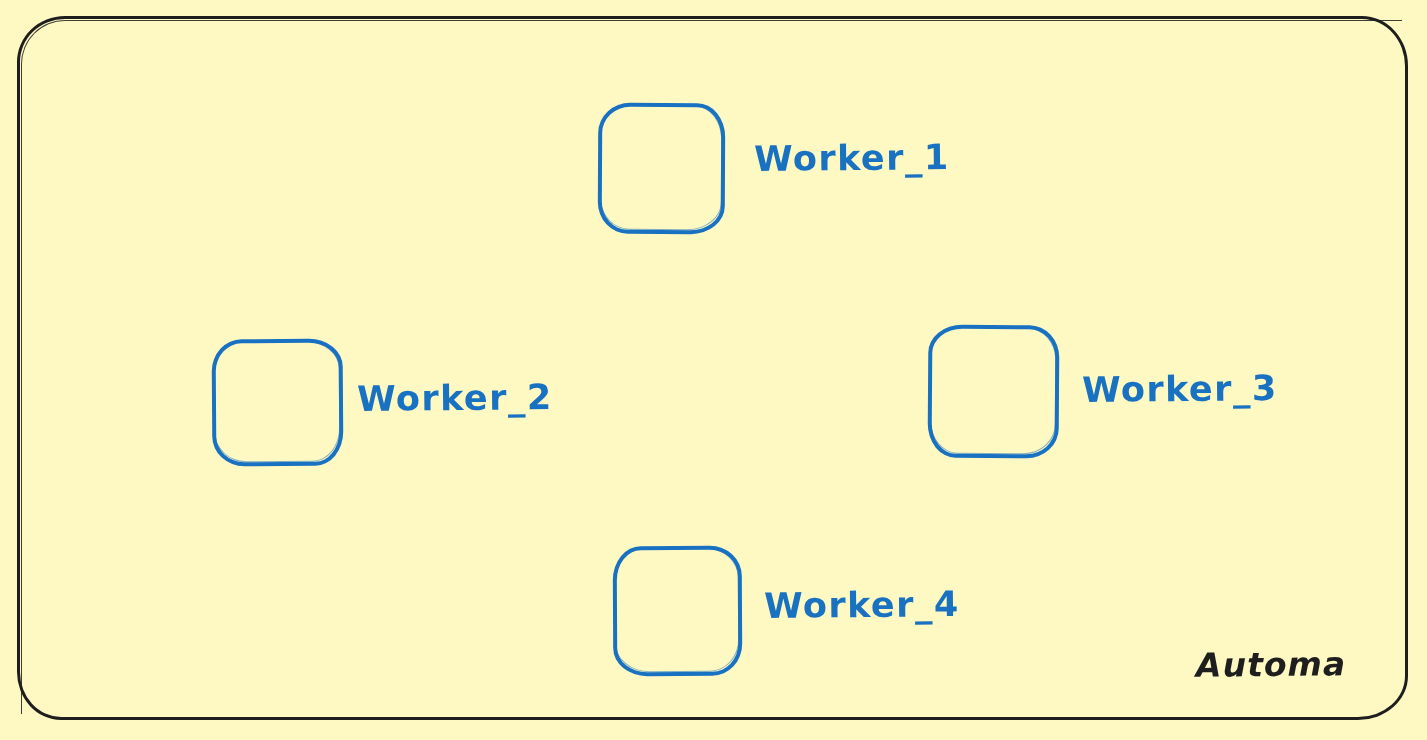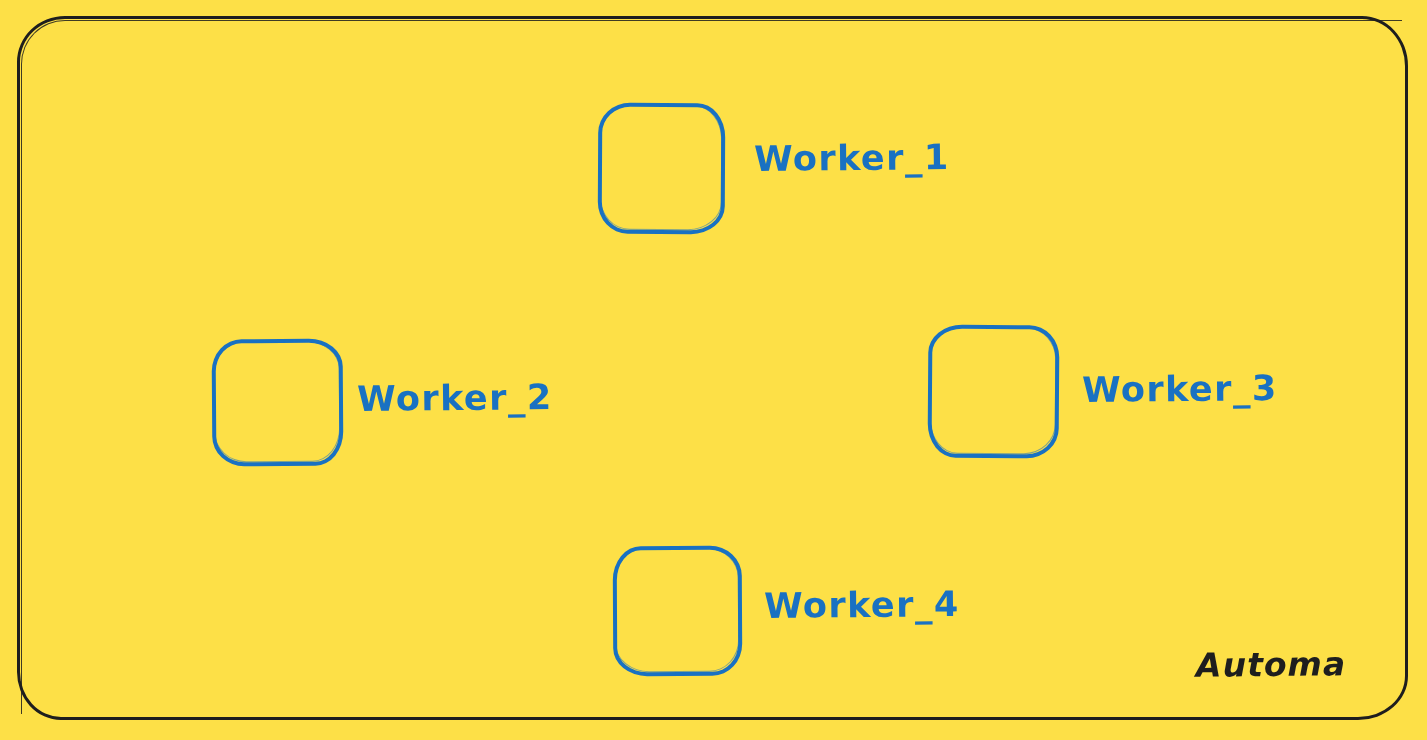--- a/index.html
+++ b/index.html
@@ -4,21 +4,21 @@
 <style>
   :root{
     --accent:#1971c2;
     --ink:#1e1e1e;
   }
   html,body{margin:0;padding:0;background:#ffffff;}
   body{font-family:"DejaVu Sans", sans-serif;}
   .canvas{
     position:relative;
     width:1427px;height:740px;
-    background:#fde047;
+    background:#fef9c3;
     overflow:hidden;
   }
   
   .frame{
     position:absolute;
     left:17px;top:16px;
     width:1391px;height:704px;
     border:3.5px solid var(--ink);
     border-radius:48px 46px 50px 44px / 46px 50px 44px 48px;
     box-sizing:border-box;

